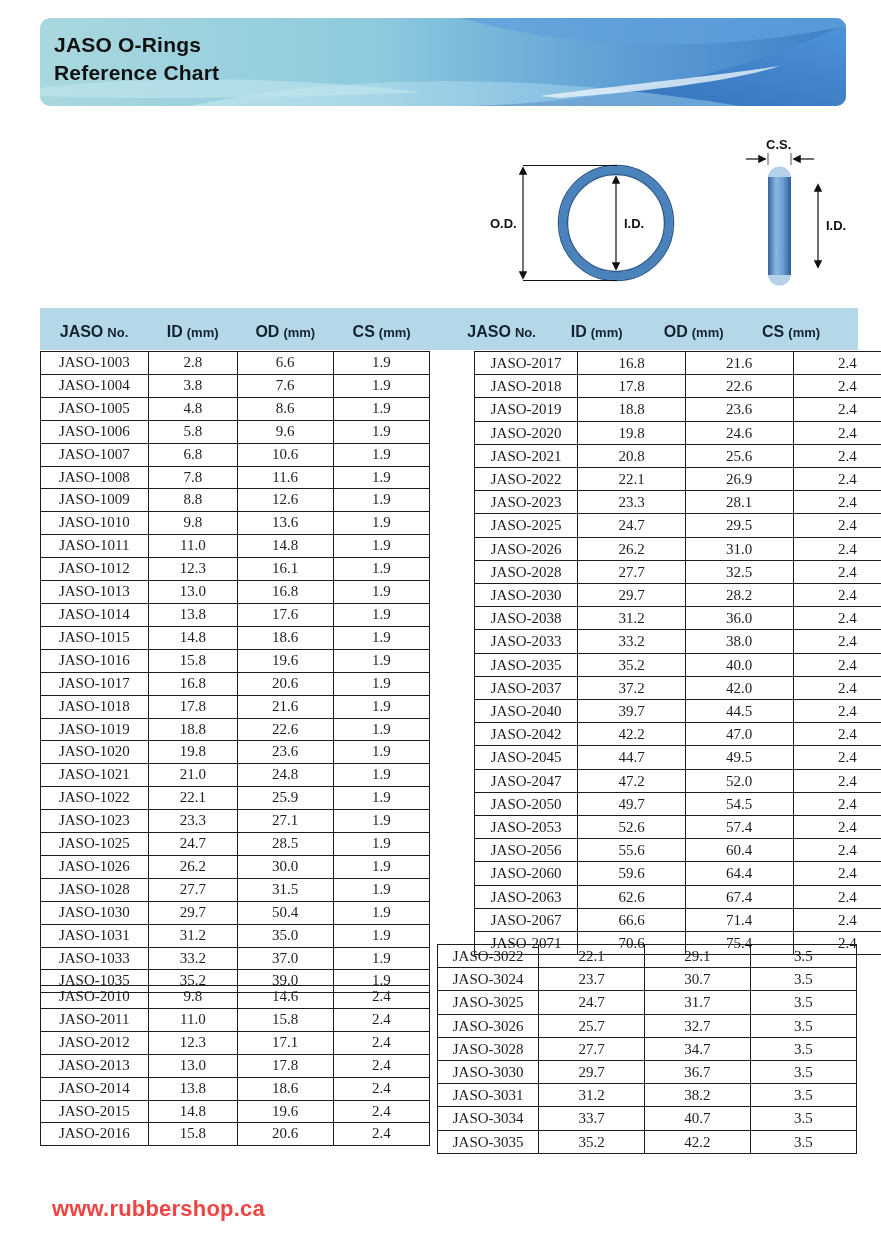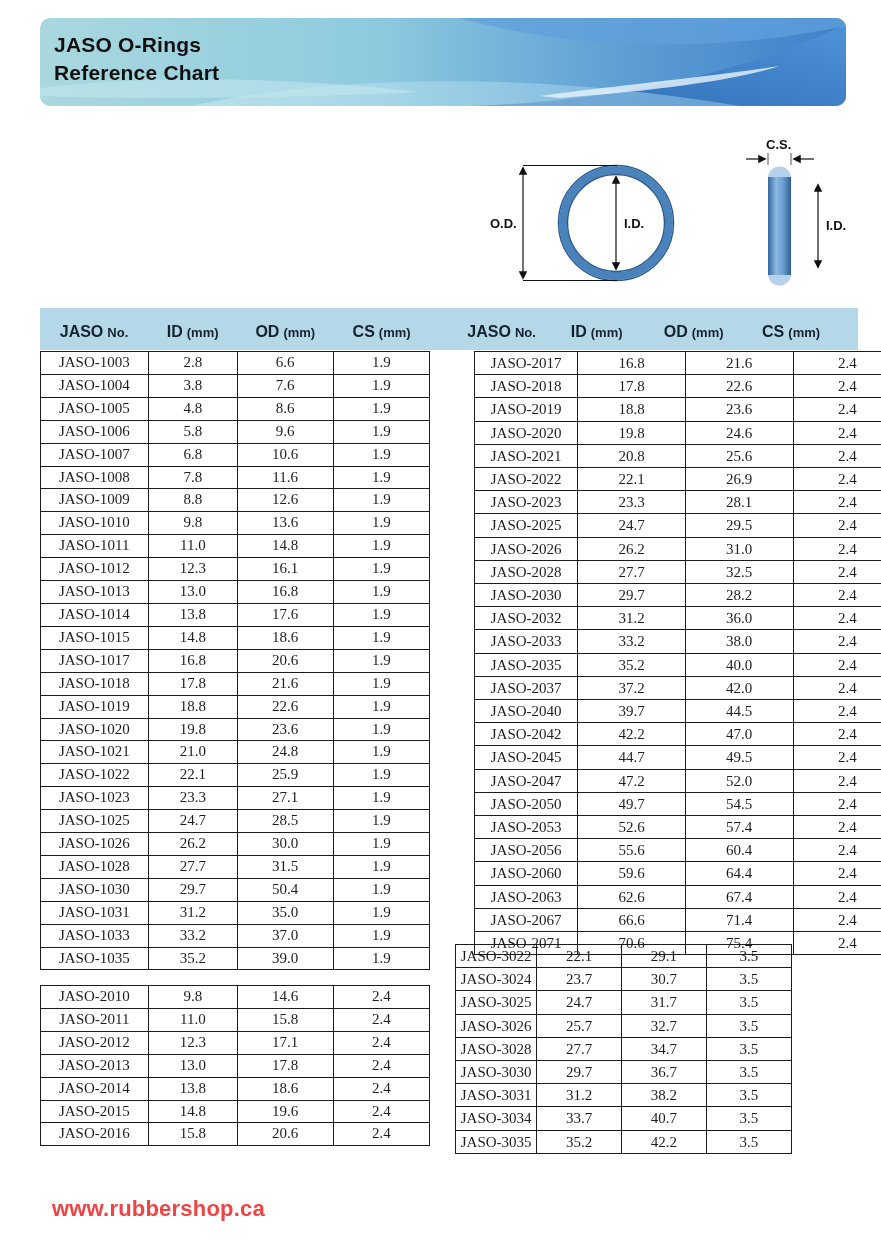--- a/index.html
+++ b/index.html
@@ -61,21 +61,21 @@
   .tbl-left col:nth-child(3){width:24.6%;}
   .tbl-left col:nth-child(4){width:24.8%;}
   .tbl-right col:nth-child(1){width:24.2%;}
   .tbl-right col:nth-child(2){width:25.2%;}
   .tbl-right col:nth-child(3){width:25.2%;}
   .tbl-right col:nth-child(4){width:25.4%;}
 
   #t-left-1 {left:40px; top:351px; width:390px; --rh:21.9px;}
   #t-left-2 {left:40px; top:985px; width:390px; --rh:21.9px;}
   #t-right-1{left:474px;top:351px; width:428px;padding-left:45px; --rh:22.2px;}
-  #t-right-2{left:455px;top:944px; width:337px;font-family:Liberation Serif, serif; --rh:22.2px;}
+  #t-right-2{left:437px;top:944px; width:420px;font-family:Liberation Serif, serif; --rh:22.2px;}
 
   
   .footer{
     position:absolute;left:52px;top:1196px;
     font-weight:bold;font-size:22px;color:#ef4444;letter-spacing:0.2px;
   }
 </style>
 </head>
 <body>
 
@@ -275,20 +275,26 @@
           <td>17.6</td>
           <td>1.9</td>
         </tr>
         <tr>
           <td>JASO-1015</td>
           <td>14.8</td>
           <td>18.6</td>
           <td>1.9</td>
         </tr>
         <tr>
+          <td>JASO-1016</td>
+          <td>15.8</td>
+          <td>19.6</td>
+          <td>1.9</td>
+        </tr>
+        <tr>
           <td>JASO-1017</td>
           <td>16.8</td>
           <td>20.6</td>
           <td>1.9</td>
         </tr>
         <tr>
           <td>JASO-1018</td>
           <td>17.8</td>
           <td>21.6</td>
           <td>1.9</td>
@@ -489,21 +495,21 @@
           <td>32.5</td>
           <td>2.4</td>
         </tr>
         <tr>
           <td>JASO-2030</td>
           <td>29.7</td>
           <td>28.2</td>
           <td>2.4</td>
         </tr>
         <tr>
-          <td>JASO-2032</td>
+          <td>JASO-2038</td>
           <td>31.2</td>
           <td>36.0</td>
           <td>2.4</td>
         </tr>
         <tr>
           <td>JASO-2033</td>
           <td>33.2</td>
           <td>38.0</td>
           <td>2.4</td>
         </tr>

